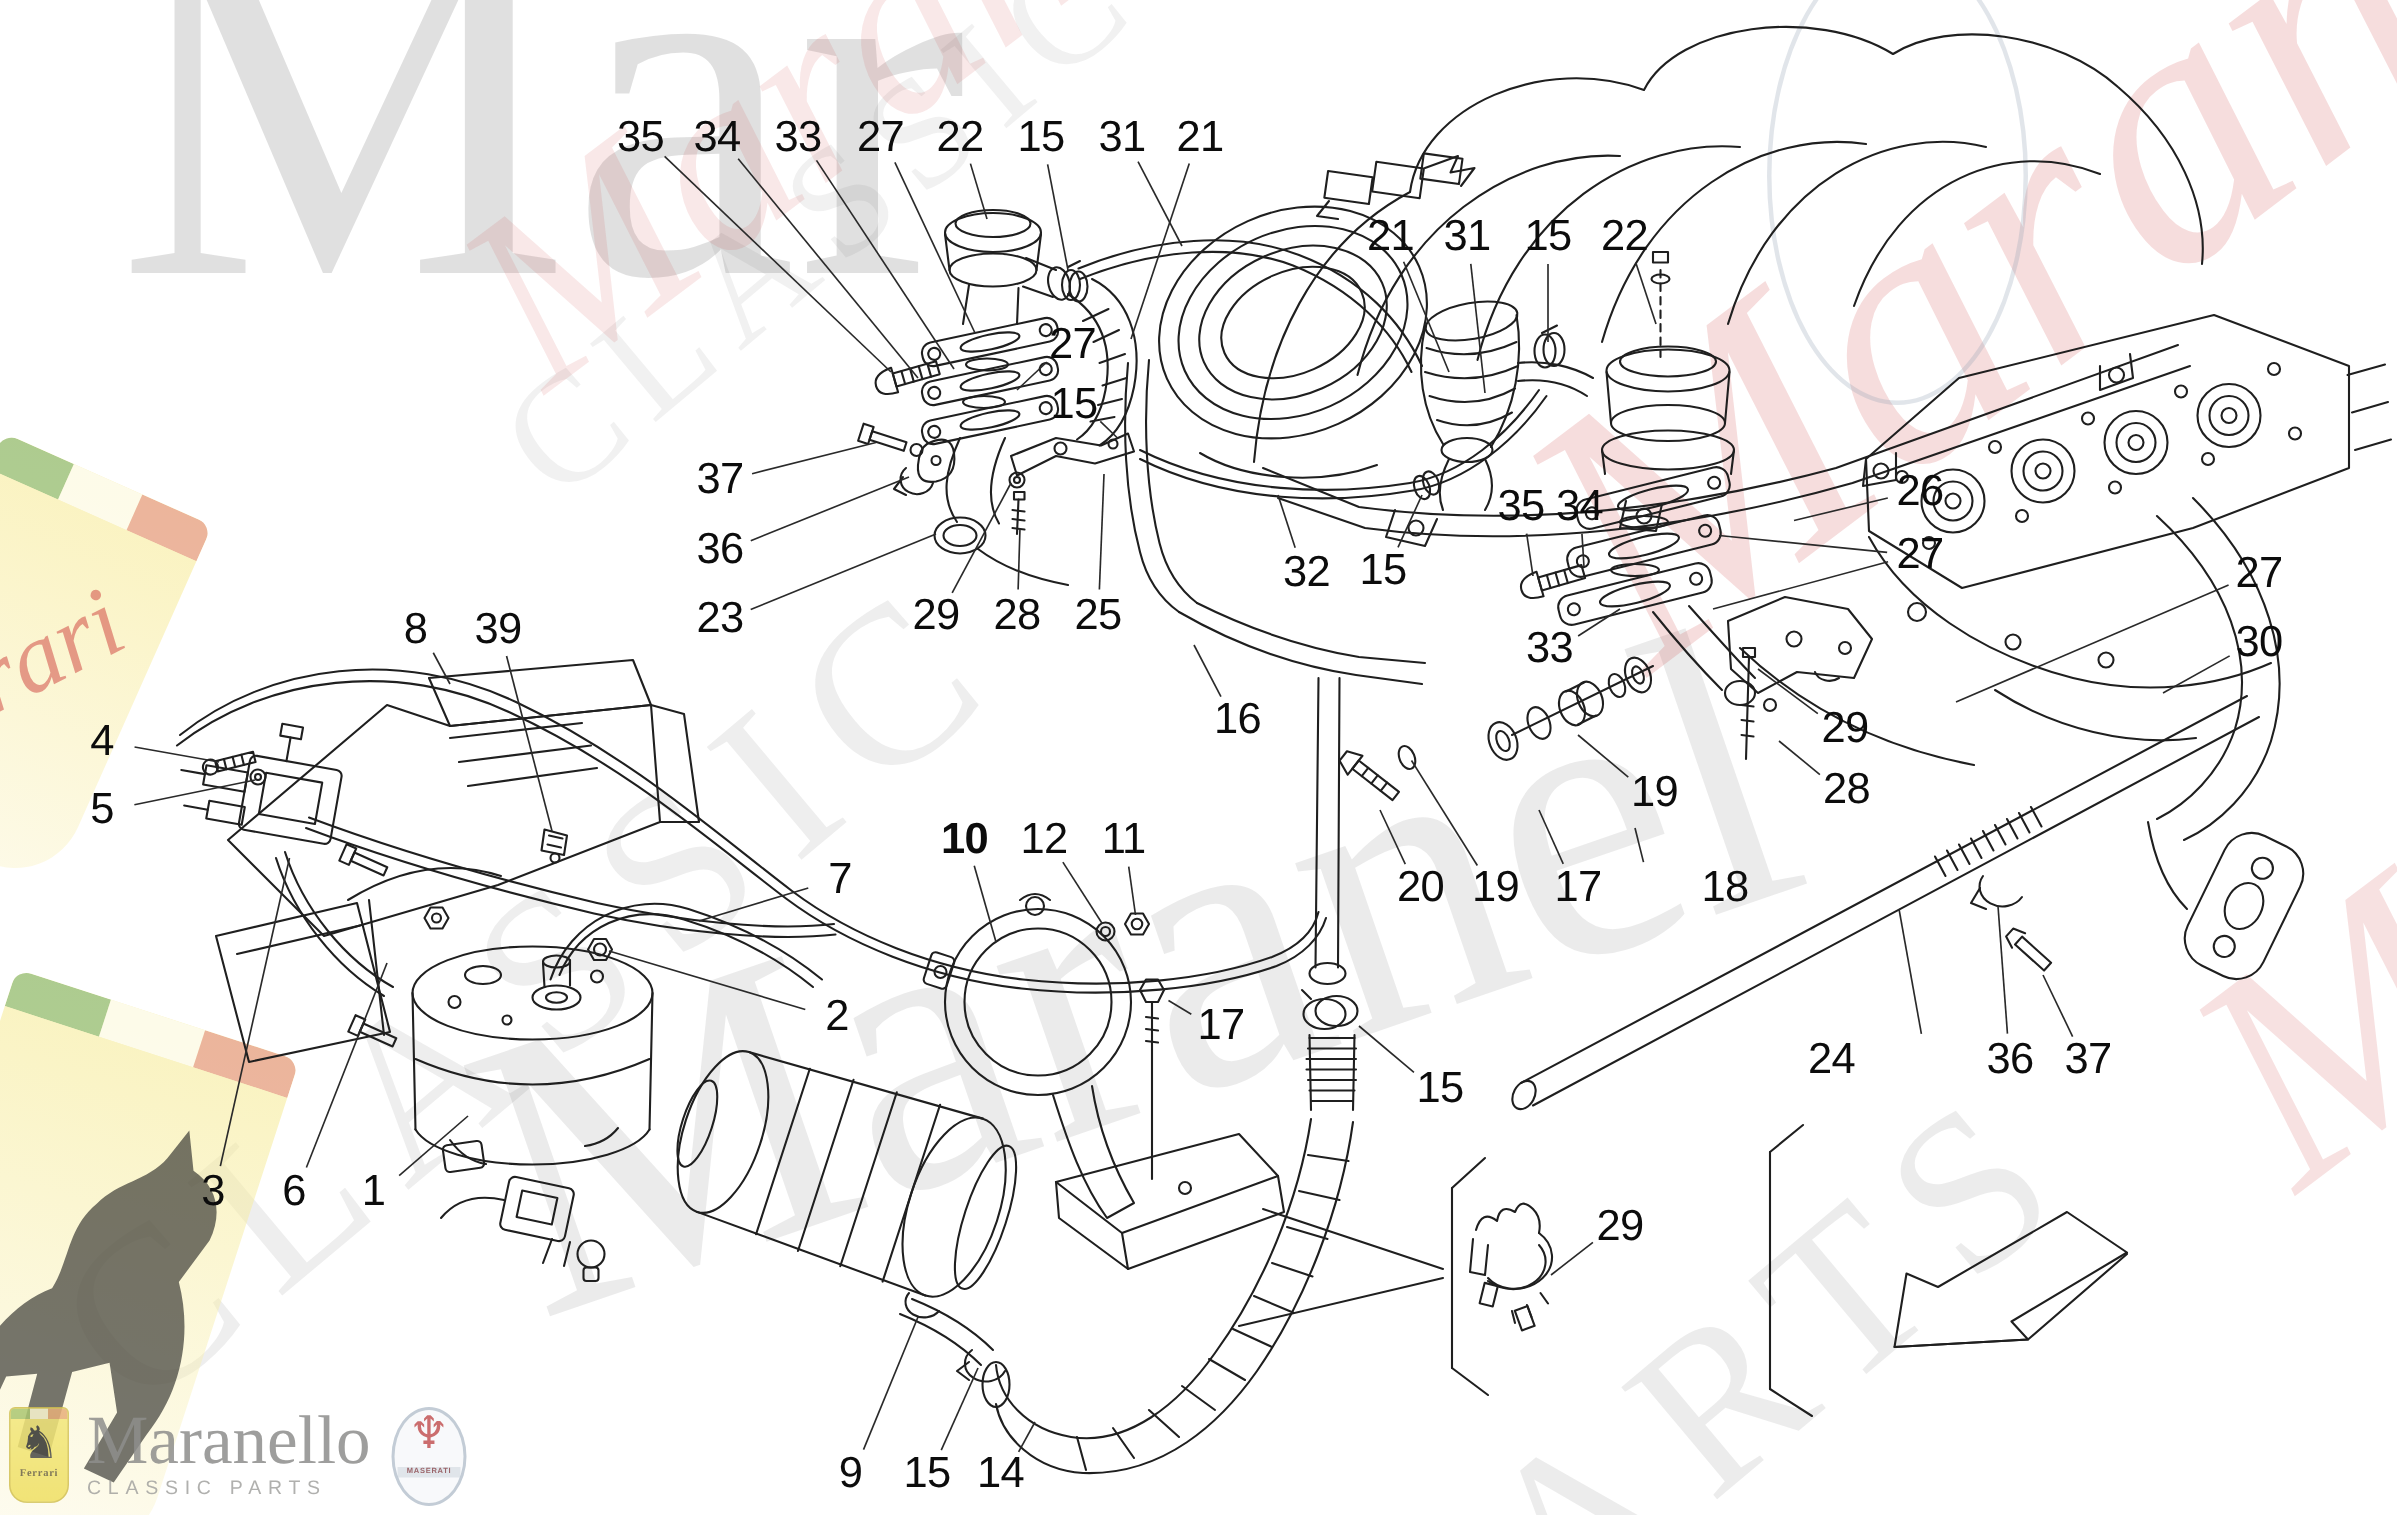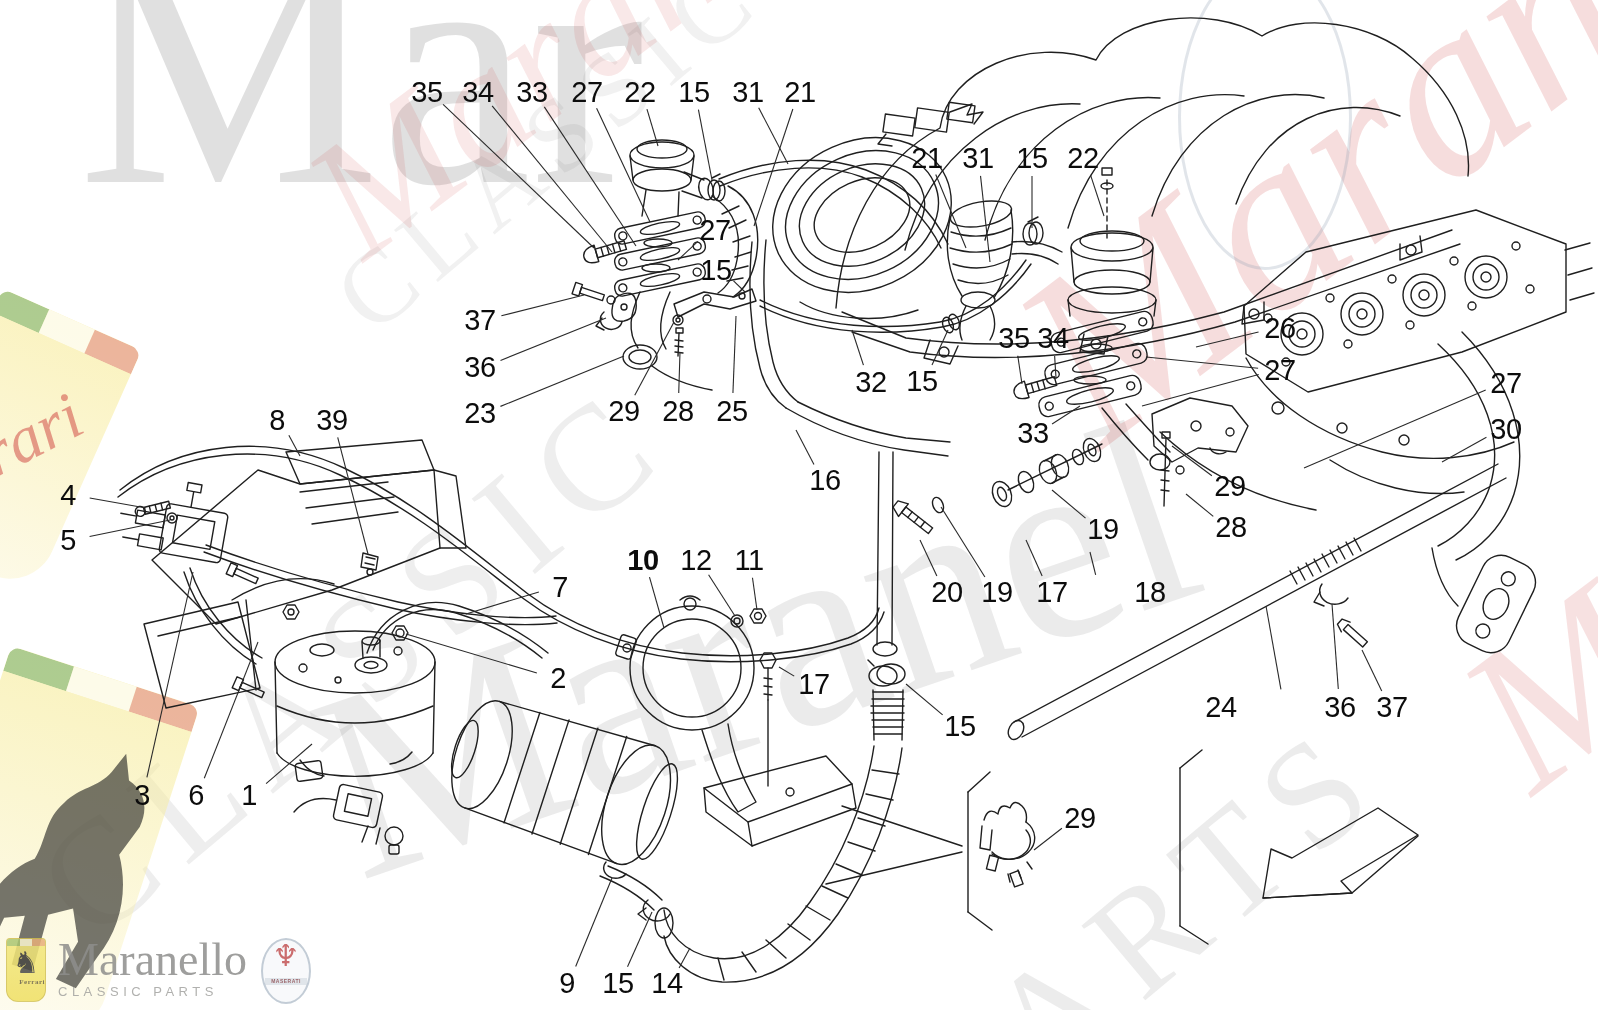--- a/index.html
+++ b/index.html
@@ -47,21 +47,21 @@
   .callout{position:absolute;transform:translate(-50%,-50%);font:400 29px/1 "Liberation Sans",sans-serif;
            color:#0c0c0c;letter-spacing:-0.5px;}
   
   #logo{position:absolute;left:6px;top:938px;height:66px;display:flex;align-items:flex-start;opacity:0.85;}
   .ferrari-badge{width:38px;height:62px;border-radius:4px 4px 12px 12px;background:linear-gradient(#f3e87e,#efdf62);
            position:relative;overflow:hidden;border:1px solid rgba(180,160,60,0.5);}
   .ferrari-badge .bands{height:7px;display:flex;}
   .ferrari-badge .bands div{flex:1;}
   .ferrari-horse{font-size:30px;line-height:30px;color:#4a4a45;text-align:center;margin-top:2px;
            font-family:"DejaVu Sans",sans-serif;}
-  .ferrari-label{font:600 7px/8px "Liberation Serif",serif;color:#6b6240;text-align:right;letter-spacing:.5px;}
+  .ferrari-label{font:600 7px/8px "Liberation Serif",serif;color:#6b6240;text-align:center;letter-spacing:.5px;}
   .brand-block{margin-left:12px;}
   .brand-name{font-family:"Liberation Serif",serif;font-size:46px;line-height:44px;color:#8e8e8c;}
   .brand-tagline{font-family:"Liberation Sans",sans-serif;font-size:13px;letter-spacing:4.5px;color:#a3a3a0;margin-top:2px;}
   .maserati-badge{width:46px;height:62px;border-radius:50%;border:2px solid #b9c4cf;background:#f7f9fb;
            margin-left:14px;position:relative;}
   .maserati-trident{font-size:30px;line-height:32px;color:#c25455;text-align:center;font-family:"DejaVu Sans",sans-serif;}
   .maserati-band{position:absolute;left:2px;right:2px;top:38px;background:rgba(185,196,207,0.45);
            font:600 5px/7px "Liberation Sans",sans-serif;color:#8a4a50;text-align:center;letter-spacing:.5px;}
 </style>
 </head>

